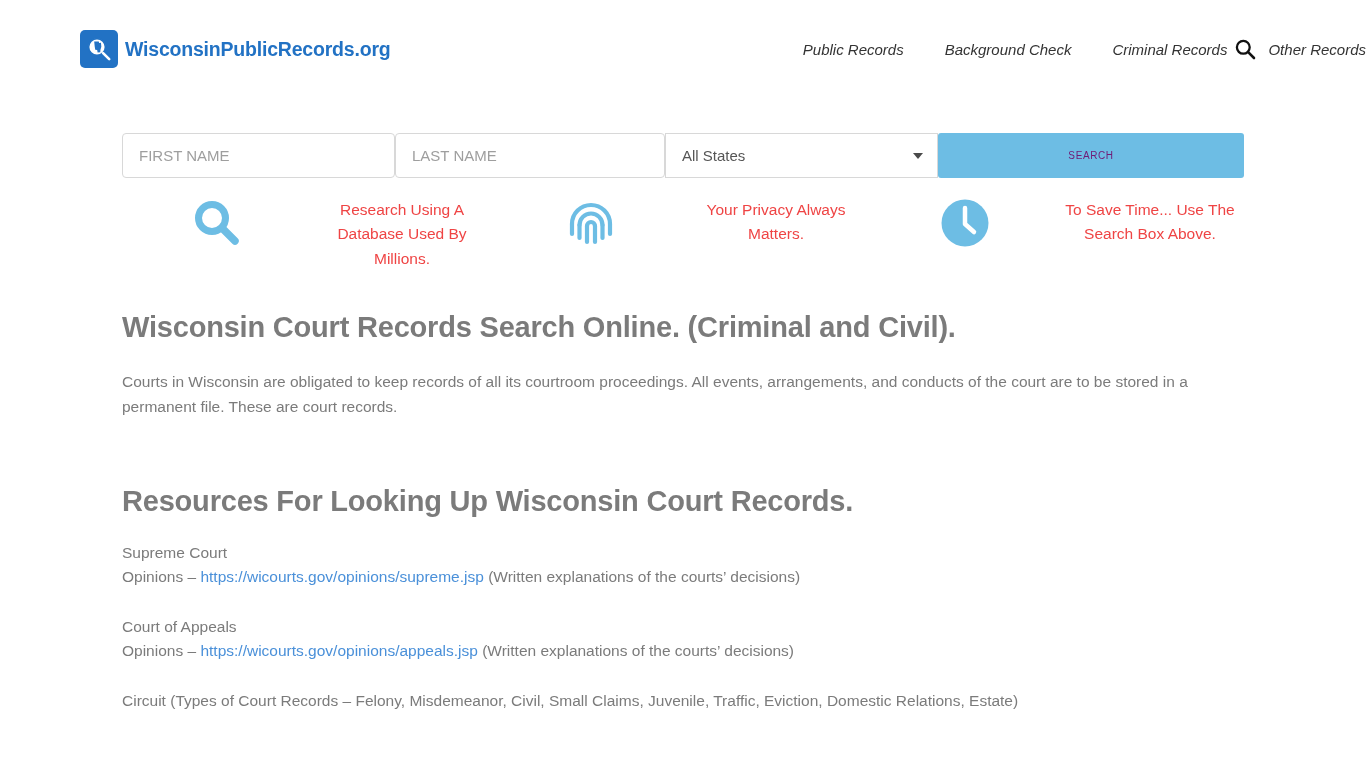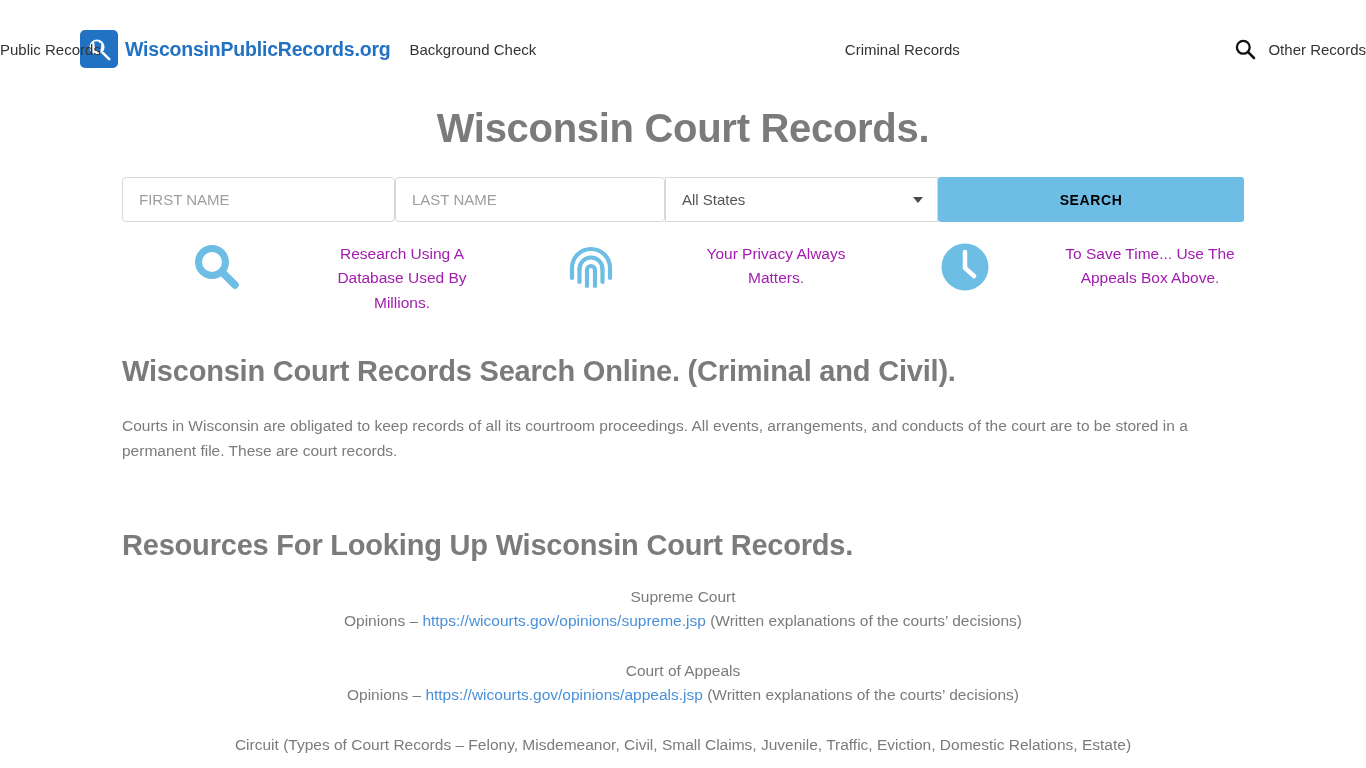--- a/index.html
+++ b/index.html
@@ -42,23 +42,24 @@
     color: #2272c4;
     letter-spacing: -0.2px;
     white-space: nowrap;
   }
 
   .nav {
     position: absolute;
     left: 0; right: 0;
     display: flex;
     align-items: center;
-    justify-content: space-between;
+    justify-content: flex-end;
     gap: 41px;
     pointer-events: none;
+    font-style: italic;
   }
   .nav > * { pointer-events: auto; }
   .nav-item {
     font-size: 15px;
     color: #333333;
     text-decoration: none;
     white-space: nowrap;
   }
 
   .nav-search {
@@ -131,23 +132,23 @@
     border-right: 5px solid transparent;
     border-top: 6px solid #4a4a4a;
   }
 
   .search-btn {
     flex: 1;
     height: 45px;
     background: #6dbde4;
     border: none;
     border-radius: 3px;
-    color: #000000;
-    font-size: 14px;
-    font-weight: bold;
+    color: #701a75;
+    font-size: 10px;
+    font-weight: normal;
     letter-spacing: 0.6px;
     cursor: pointer;
     font-family: "Liberation Sans", sans-serif;
   }
 
   
   .features {
     width: 1122px;
     margin: 14px auto 0 auto;
     display: flex;
@@ -160,21 +161,21 @@
   }
   .feature-icon {
     width: 190px;
     display: flex;
     justify-content: center;
     padding-top: 6px;
     flex: 0 0 auto;
   }
   .feature-text {
     font-size: 15.5px;
-    color: #a21caf;
+    color: #ef4444;
     line-height: 1.58;
     text-align: center;
     width: 180px;
     padding-top: 6px;
   }
 
   
   .article {
     width: 1122px;
     margin: 38px auto 0 auto;
@@ -187,21 +188,21 @@
     line-height: 1.25;
   }
   .para {
     margin-top: 23px;
     font-size: 15.5px;
     line-height: 1.62;
     color: #7b7b7b;
   }
   .h2-second { margin-top: 64px; }
 
-  .res-block { margin-top: 22px; font-size: 15.5px; line-height: 1.55; color: #7b7b7b; text-align: center; }
+  .res-block { margin-top: 22px; font-size: 15.5px; line-height: 1.55; color: #7b7b7b; }
   .res-block.gap { margin-top: 26px; }
   .res-line { white-space: nowrap; }
   .link { color: #4a90d9; text-decoration: none; }
 </style>
 </head>
 <body>
 
 <div class="header">
 
   <a class="brand" href="#">
@@ -225,21 +226,20 @@
 
   <span class="nav-search">
     <svg width="22" height="22" viewBox="0 0 22 22" aria-hidden="true">
       <circle cx="9.3" cy="9.3" r="6.4" fill="none" stroke="#111111" stroke-width="2.3"></circle>
       <line x1="14.2" y1="14.2" x2="20" y2="20" stroke="#111111" stroke-width="2.6" stroke-linecap="round"></line>
     </svg>
   </span>
 </div>
 
 <div class="hero">
-  <h1 class="hero-title">Wisconsin Court Records.</h1>
 </div>
 
 <form class="search-row">
   <input class="field field-first" type="text" placeholder="FIRST NAME" style="">
   <input class="field field-last" type="text" placeholder="LAST NAME" style="">
 
   <div class="select-wrap">
     <span class="select-value">All States</span>
     <span class="select-caret"></span>
   </div>
@@ -278,21 +278,21 @@
     <div class="feature-text">Your Privacy Always Matters.</div>
   </div>
 
   <div class="feature">
     <div class="feature-icon">
       <svg width="50" height="50" viewBox="0 0 50 50" aria-hidden="true">
         <circle cx="25" cy="25" r="23.5" fill="#6dbde4"></circle>
         <path d="M25 10 V26 L34 34" fill="none" stroke="#ffffff" stroke-width="4.5" stroke-linecap="round" stroke-linejoin="round"></path>
       </svg>
     </div>
-    <div class="feature-text">To Save Time... Use The Appeals Box Above.</div>
+    <div class="feature-text">To Save Time... Use The Search Box Above.</div>
   </div>
 
 </div>
 
 <div class="article">
 
   <h2 class="h2">Wisconsin Court Records Search Online. (Criminal and Civil).</h2>
   <p class="para">Courts in Wisconsin are obligated to keep records of all its courtroom proceedings. All events, arrangements, and conducts of the court are to be stored in a permanent file. These are court records.</p>
 
   <h2 class="h2 h2-second">Resources For Looking Up Wisconsin Court Records.</h2>

